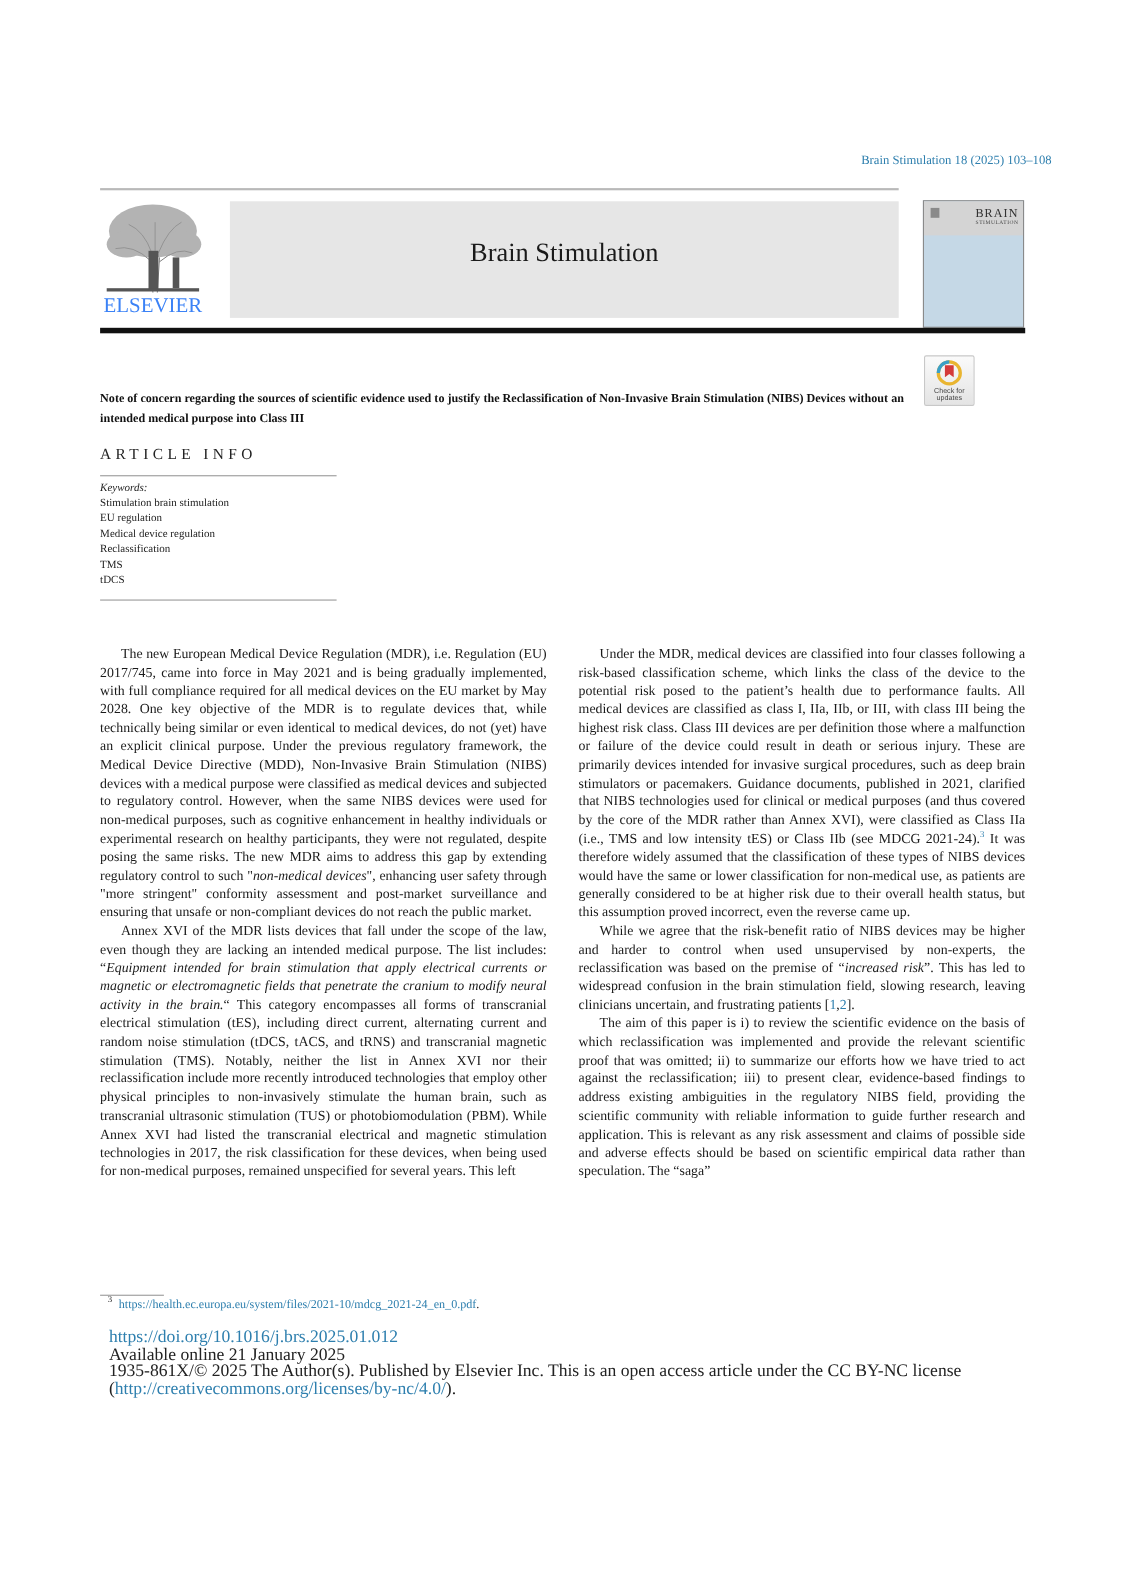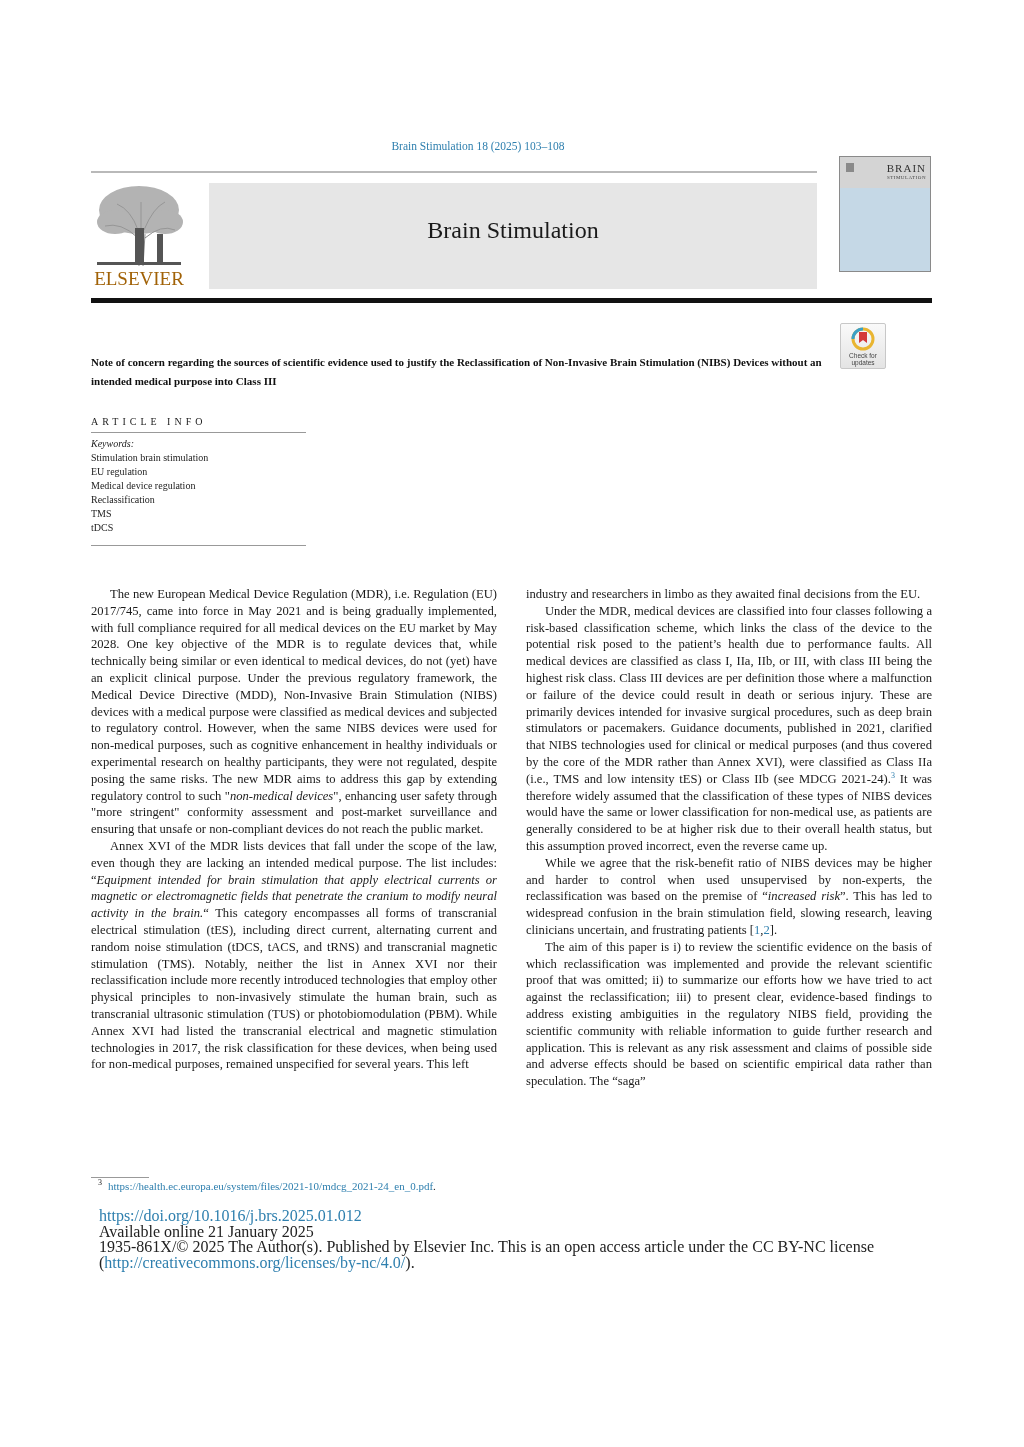--- a/index.html
+++ b/index.html
@@ -1,53 +1,53 @@
 <!DOCTYPE html>
 <html><head>
 <meta charset="utf-8">
 <style>
   html, body { margin:0; padding:0; background:#ffffff; }
   body { width:1024px; height:1447px; position:relative; overflow:hidden;
          font-family:"Liberation Serif","DejaVu Serif",serif; color:#1a1a1a; }
   a, .link { color:#2e7fae; text-decoration:none; }
 
-  .running-head { position:absolute; top:140px; left:0; width:956px; text-align:center;
+  .running-head { position:absolute; top:140px; left:0; width:956px; text-align:right;
                   font-size:11.5px; color:#2e7fae; }
   .top-rule { position:absolute; top:171px; left:91px; width:726px; height:2px; background:#b9b9b9; }
 
   .logo { position:absolute; top:182px; left:91px; width:96px; height:108px; }
   .logo svg { display:block; }
   .elsevier-word { position:absolute; left:0; bottom:0; width:96px; text-align:center;
-                   font-size:19px; color:#a16207; letter-spacing:0px; }
+                   font-size:19px; color:#3b82f6; letter-spacing:0px; }
 
   .masthead { position:absolute; top:183px; left:209px; width:608px; height:106px; background:#e6e6e6; }
   .contents-line { position:absolute; top:0; width:100%; text-align:center; font-size:13.5px; color:#1a1a1a; }
   .journal-title { position:absolute; top:34px; width:100%; text-align:center; font-size:24px; color:#1a1a1a; }
   .homepage-line { position:absolute; top:88px; width:100%; text-align:center;
                    font-family:"Liberation Sans","DejaVu Sans",sans-serif; font-size:13px; }
 
-  .cover { position:absolute; top:156px; left:839px; width:92px; height:116px;
+  .cover { position:absolute; top:182px; left:839px; width:92px; height:116px;
            border:1px solid #8a8a8a; background:#c5d8e6; box-sizing:border-box; }
   .cover-top { position:absolute; top:0; left:0; right:0; height:31px; background:#d4d4d4; }
   .cover-brain { position:absolute; top:5px; right:4px; font-size:11px; letter-spacing:1px; color:#333; }
   .cover-stim { position:absolute; top:18px; right:4px; font-size:5px; letter-spacing:0.5px; color:#444; }
   .cover-mini { position:absolute; top:6px; left:6px; width:8px; height:9px; background:#8a8a8a; }
 
   .thick-rule { position:absolute; top:298px; left:91px; width:841px; height:5px; background:#111; }
 
   .crossmark { position:absolute; top:323px; left:840px; width:46px; height:46px;
                border:1px solid #c8c8c8; border-radius:2px; background:linear-gradient(#fafafa,#e4e4e4);
                box-sizing:border-box; text-align:center; }
   .crossmark-label { position:absolute; top:28px; width:100%; font-family:"Liberation Sans","DejaVu Sans",sans-serif;
                      font-size:6.5px; line-height:7px; color:#444; }
 
   .article-title { position:absolute; top:353px; left:91px; width:740px; font-size:11px; font-weight:bold;
                    line-height:19px; color:#111; }
 
-  .article-info-heading { position:absolute; top:416px; left:91px; font-size:10px; letter-spacing:4px; color:#222; }
+  .article-info-heading { position:absolute; top:406px; left:91px; font-size:14px; letter-spacing:4px; color:#222; }
   .kw-rule-top { position:absolute; top:432px; left:91px; width:215px; height:1px; background:#999; }
   .kw-rule-bottom { position:absolute; top:545px; left:91px; width:215px; height:1px; background:#999; }
   .keywords { position:absolute; top:437px; left:91px; font-size:10px; line-height:14px; color:#222; }
   .keywords .kw-label { font-style:italic; }
 
   .col { position:absolute; top:586px; width:406px; font-size:12.6px; line-height:16.8px; text-align:justify;
          hyphens:auto; color:#1a1a1a; }
   .col-left { left:91px; }
   .col-right { left:526px; }
   .col p { margin:0; text-indent:19px; }
@@ -128,21 +128,20 @@
   <div>tDCS</div>
 </div>
 <div class="kw-rule-bottom"></div>
 
 <div class="col col-left">
   <p><span>The new European Medical Device Regulation (MDR), i.e. Regulation (EU) 2017/745, came into force in May 2021 and is being gradually implemented, with full compliance required for all medical devices on the EU market by May 2028. One key objective of the MDR is to regulate devices that, while technically being similar or even identical to medical devices, do not (yet) have an explicit clinical purpose. Under the previous regulatory framework, the Medical Device Directive (MDD), Non-Invasive Brain Stimulation (NIBS) devices with a medical purpose were classified as medical devices and subjected to regulatory control. However, when the same NIBS devices were used for non-medical purposes, such as cognitive enhancement in healthy individuals or experimental research on healthy participants, they were not regulated, despite posing the same risks. The new MDR aims to address this gap by extending regulatory control to such "</span><i>non-medical devices</i><span>", enhancing user safety through "more stringent" conformity assessment and post-market surveillance and ensuring that unsafe or non-compliant devices do not reach the public market.</span></p>
   <p><span>Annex XVI of the MDR lists devices that fall under the scope of the law, even though they are lacking an intended medical purpose. The list includes: “</span><i>Equipment intended for brain stimulation that apply electrical currents or magnetic or electromagnetic fields that penetrate the cranium to modify neural activity in the brain.</i><span>“ This category encompasses all forms of transcranial electrical stimulation (tES), including direct current, alternating current and random noise stimulation (tDCS, tACS, and tRNS) and transcranial magnetic stimulation (TMS). Notably, neither the list in Annex XVI nor their reclassification include more recently introduced technologies that employ other physical principles to non-invasively stimulate the human brain, such as transcranial ultrasonic stimulation (TUS) or photobiomodulation (PBM). While Annex XVI had listed the transcranial electrical and magnetic stimulation technologies in 2017, the risk classification for these devices, when being used for non-medical purposes, remained unspecified for several years. This left</span></p>
 </div>
 
 <div class="col col-right">
-  <p class="noindent">industry and researchers in limbo as they awaited final decisions from the EU.</p>
   <p><span>Under the MDR, medical devices are classified into four classes following a risk-based classification scheme, which links the class of the device to the potential risk posed to the patient’s health due to performance faults. All medical devices are classified as class I, IIa, IIb, or III, with class III being the highest risk class. Class III devices are per definition those where a malfunction or failure of the device could result in death or serious injury. These are primarily devices intended for invasive surgical procedures, such as deep brain stimulators or pacemakers. Guidance documents, published in 2021, clarified that NIBS technologies used for clinical or medical purposes (and thus covered by the core of the MDR rather than Annex XVI), were classified as Class IIa (i.e., TMS and low intensity tES) or Class IIb (see MDCG 2021-24).</span><sup><a>3</a></sup><span> It was therefore widely assumed that the classification of these types of NIBS devices would have the same or lower classification for non-medical use, as patients are generally considered to be at higher risk due to their overall health status, but this assumption proved incorrect, even the reverse came up.</span></p>
   <p><span>While we agree that the risk-benefit ratio of NIBS devices may be higher and harder to control when used unsupervised by non-experts, the reclassification was based on the premise of “</span><i>increased risk</i><span>”. This has led to widespread confusion in the brain stimulation field, slowing research, leaving clinicians uncertain, and frustrating patients [</span><a>1</a><span>,</span><a>2</a><span>].</span></p>
   <p>The aim of this paper is i) to review the scientific evidence on the basis of which reclassification was implemented and provide the relevant scientific proof that was omitted; ii) to summarize our efforts how we have tried to act against the reclassification; iii) to present clear, evidence-based findings to address existing ambiguities in the regulatory NIBS field, providing the scientific community with reliable information to guide further research and application. This is relevant as any risk assessment and claims of possible side and adverse effects should be based on scientific empirical data rather than speculation. The “saga”</p>
 </div>
 
 <div class="fn-rule"></div>
 <div class="footnote">
   <sup>3</sup><a>https://health.ec.europa.eu/system/files/2021-10/mdcg_2021-24_en_0.pdf</a><span>.</span>
 </div>
 

